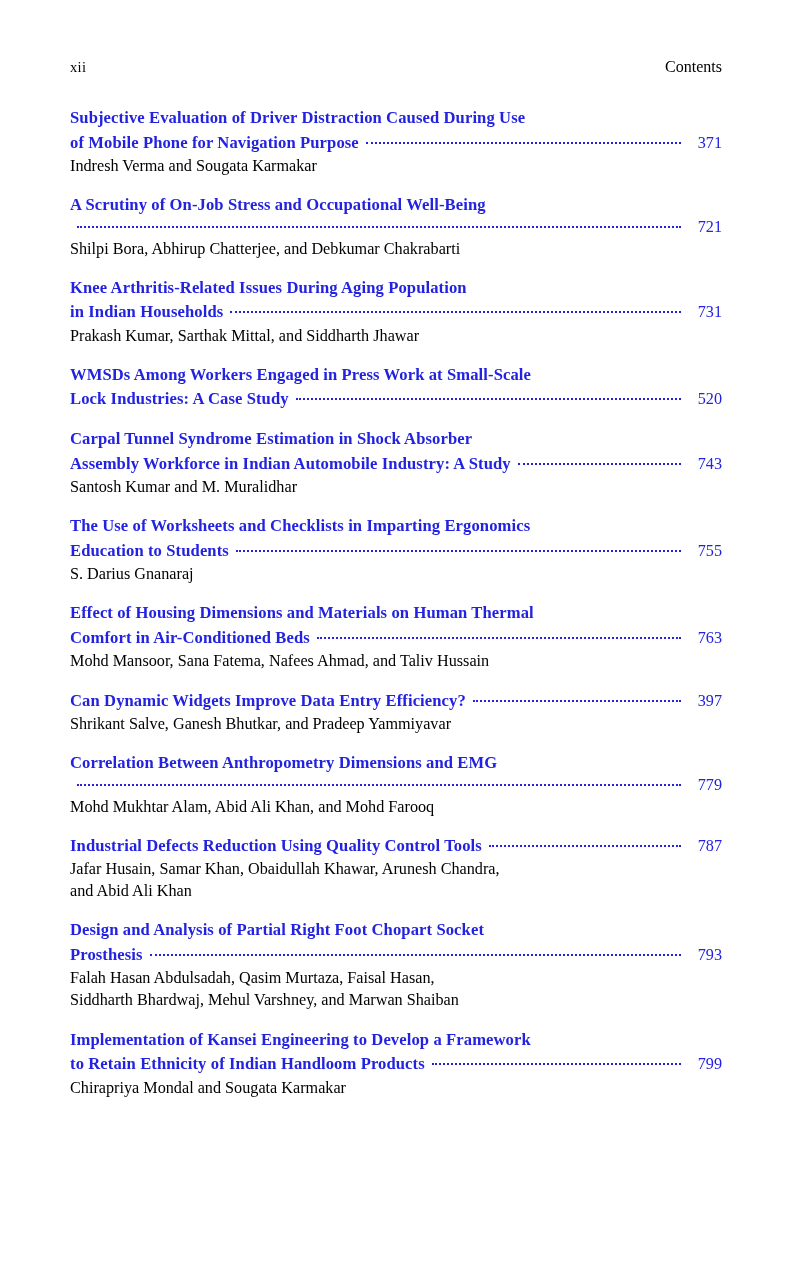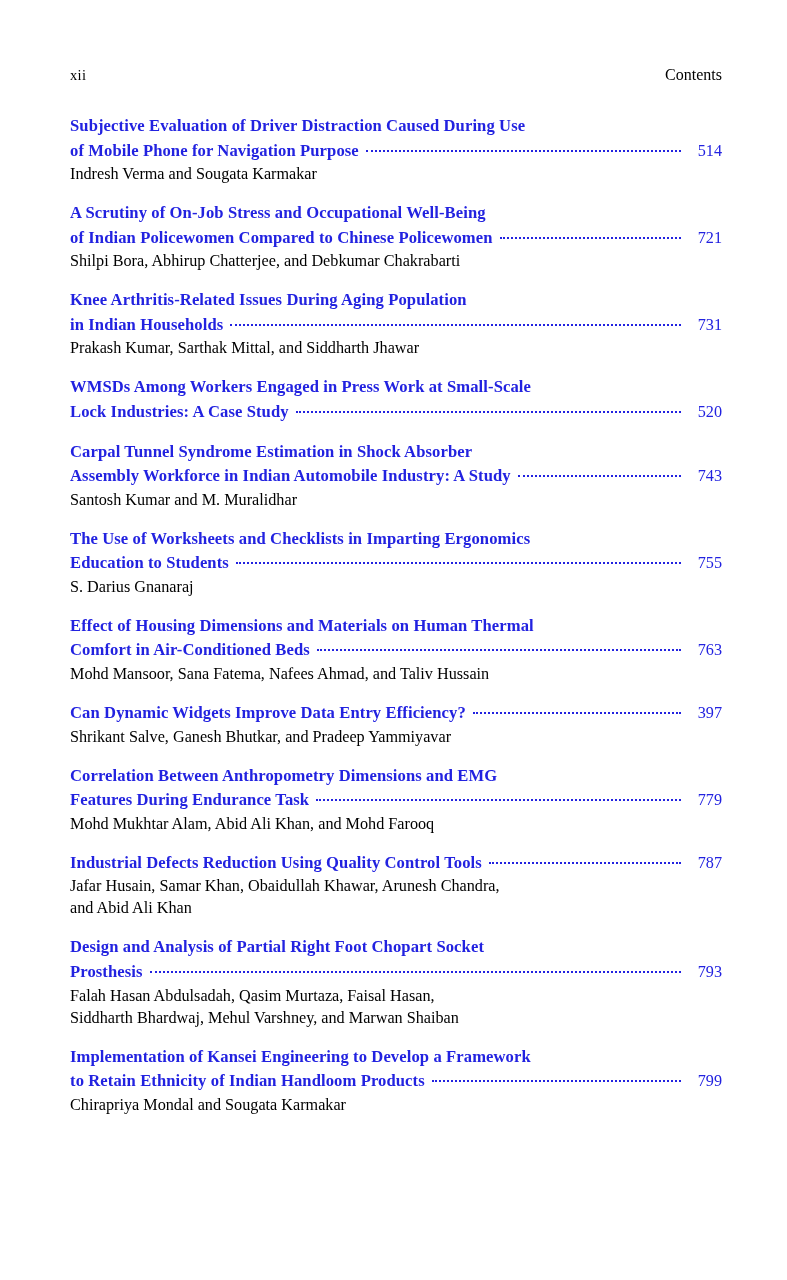--- a/index.html
+++ b/index.html
@@ -25,21 +25,20 @@
     top: 58px;
     width: 652px;
   }
   .running-head {
     display: flex;
     justify-content: space-between;
     align-items: baseline;
     font-size: 14.5px;
     color: #000;
     margin-bottom: 30px;
-    margin-top: 8px;
   }
   .folio {
     font-size: 14.5px;
     letter-spacing: 0.3px;
   }
   .head-title {
     font-size: 16px;
   }
   .toc-entry {
     margin-bottom: 16px;
@@ -100,28 +99,27 @@
       <span class="folio">xii</span>
       <span class="head-title">Contents</span>
     </div>
 
     <div id="toc-list">
         <div class="toc-entry">
           <div class="title-row-multi multi-first"><span class="toc-title-part">Subjective Evaluation of Driver Distraction Caused During Use</span></div>
           <div class="toc-line">
             <span class="toc-title">of Mobile Phone for Navigation Purpose</span>
             <span class="dots"></span>
-            <span class="page-num">514</span>
+            <span class="page-num">371</span>
           </div>
           <div class="toc-authors">Indresh Verma and Sougata Karmakar</div>
         </div>
         <div class="toc-entry">
           <div class="title-row-multi multi-first"><span class="toc-title-part">A Scrutiny of On-Job Stress and Occupational Well-Being</span></div>
           <div class="toc-line">
-            <span class="toc-title">of Indian Policewomen Compared to Chinese Policewomen</span>
             <span class="dots"></span>
             <span class="page-num">721</span>
           </div>
           <div class="toc-authors">Shilpi Bora, Abhirup Chatterjee, and Debkumar Chakrabarti</div>
         </div>
         <div class="toc-entry">
           <div class="title-row-multi multi-first"><span class="toc-title-part">Knee Arthritis-Related Issues During Aging Population</span></div>
           <div class="toc-line">
             <span class="toc-title">in Indian Households</span>
             <span class="dots"></span>
@@ -168,21 +166,20 @@
           <div class="toc-line">
             <span class="toc-title">Can Dynamic Widgets Improve Data Entry Efficiency?</span>
             <span class="dots"></span>
             <span class="page-num">397</span>
           </div>
           <div class="toc-authors">Shrikant Salve, Ganesh Bhutkar, and Pradeep Yammiyavar</div>
         </div>
         <div class="toc-entry">
           <div class="title-row-multi multi-first"><span class="toc-title-part">Correlation Between Anthropometry Dimensions and EMG</span></div>
           <div class="toc-line">
-            <span class="toc-title">Features During Endurance Task</span>
             <span class="dots"></span>
             <span class="page-num">779</span>
           </div>
           <div class="toc-authors">Mohd Mukhtar Alam, Abid Ali Khan, and Mohd Farooq</div>
         </div>
         <div class="toc-entry">
           <div class="toc-line">
             <span class="toc-title">Industrial Defects Reduction Using Quality Control Tools</span>
             <span class="dots"></span>
             <span class="page-num">787</span>

